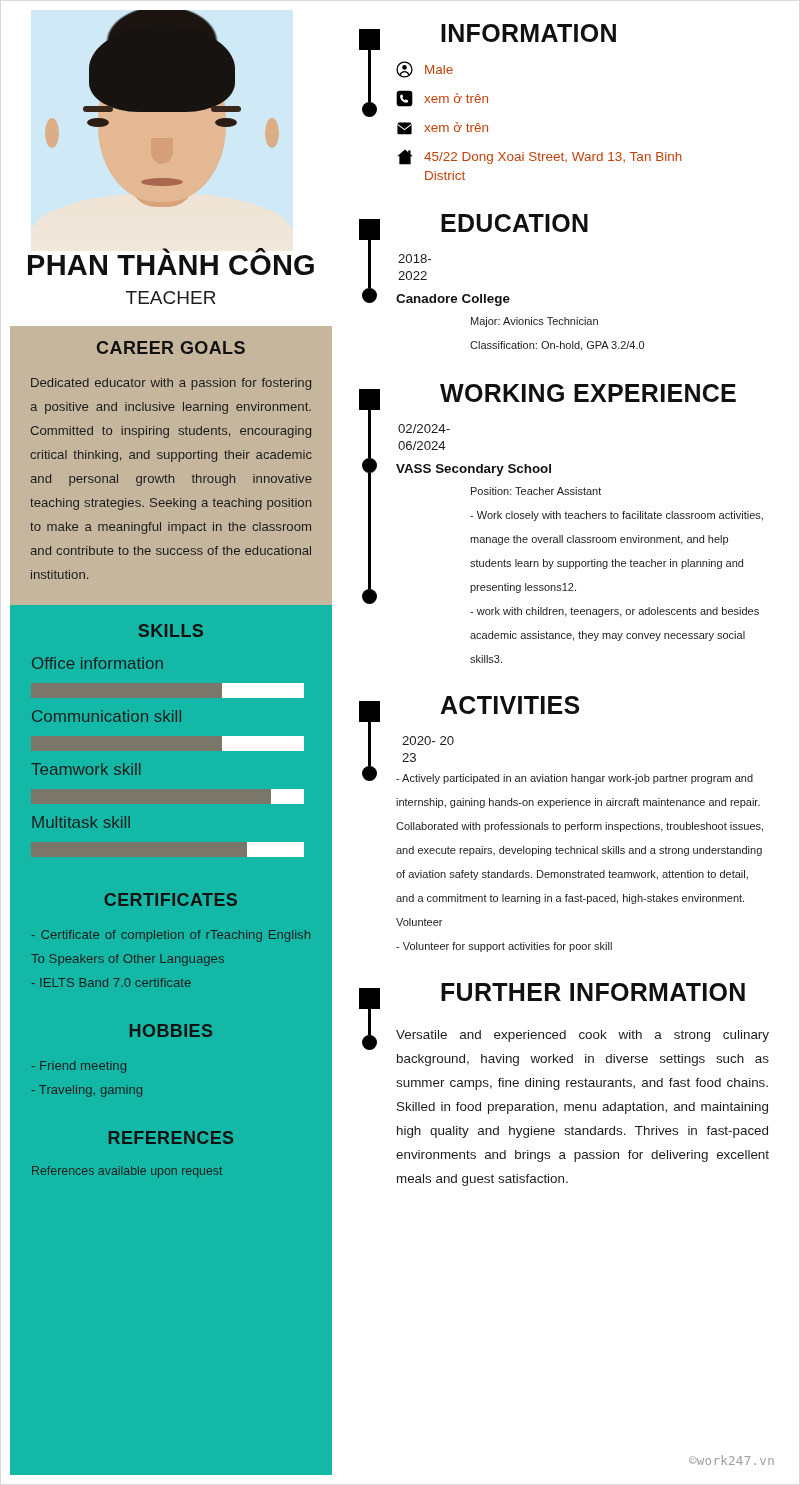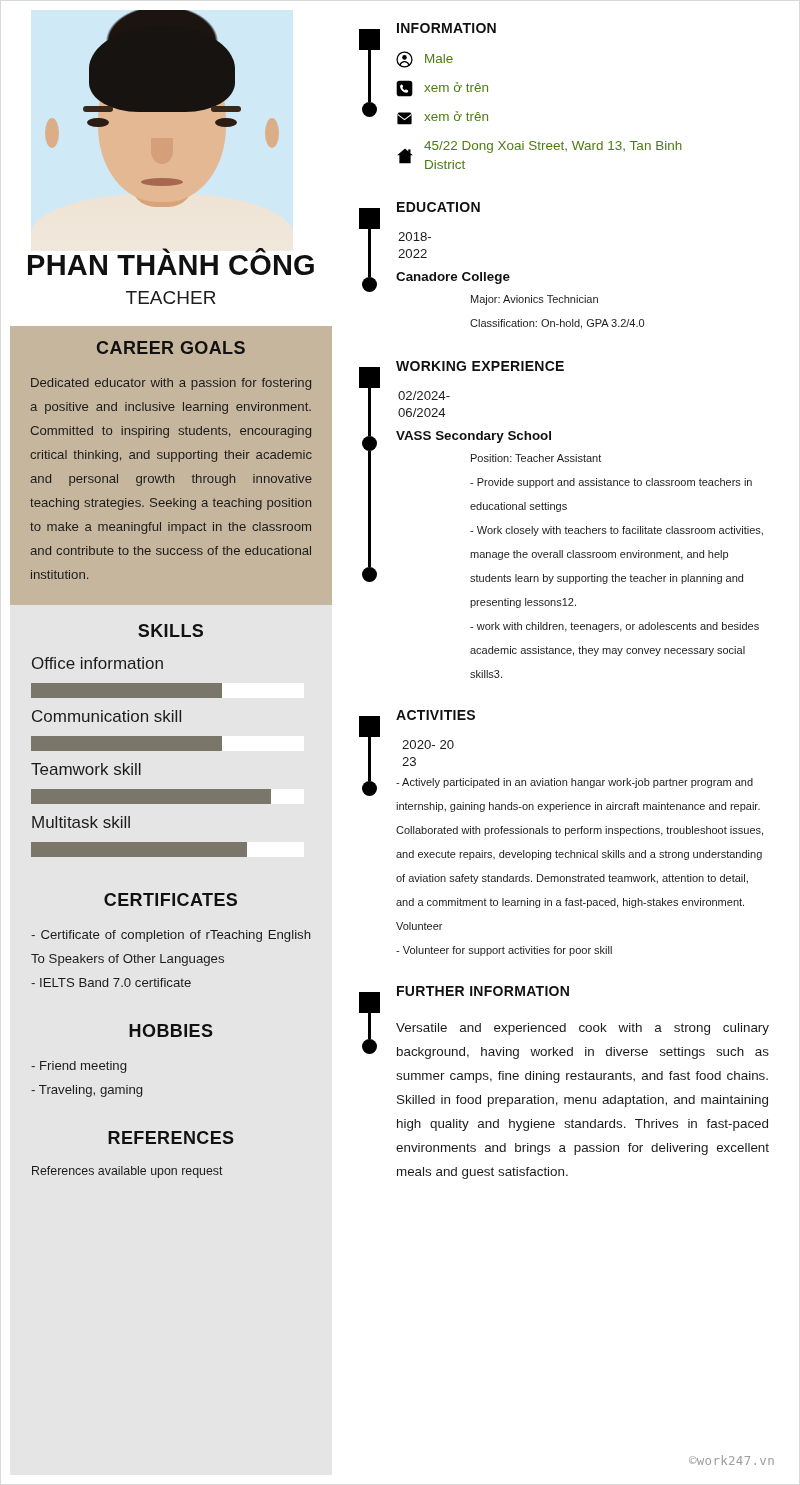--- a/index.html
+++ b/index.html
@@ -15,21 +15,21 @@
     background:#ffffff;
     border:1px solid #d9d9d9;
     overflow:hidden;
     display:flex;
   }
 
   
   #sidebar{
     width:322px;
     flex:0 0 322px;
-    background:#e5e5e5;
+    background:#14b8a6;
     position:relative;
     margin:9px 0 9px 9px;
   }
   .photo-wrap{
     position:relative;
     height:316px;
     background:#ffffff;
     overflow:hidden;
   }
   .photo{
@@ -127,29 +127,30 @@
   .timeline{
     position:absolute;
     left:8px; top:8px;
     width:24px;
   }
   .timeline .sq{ width:21px; height:21px; background:#000; margin-left:1px; }
   .timeline .ln{ width:3px; background:#000; margin-left:10px; }
   .timeline .dot{ width:15px; height:15px; border-radius:50%; background:#000; margin-left:4px; }
 
   .block-title{
-    font-size:14px; font-weight:bold; color:#111;
+    font-size:25px; font-weight:bold; color:#111;
     letter-spacing:.3px; line-height:1;
     margin-bottom:14px;
+    margin-left:44px;
   }
 
   .info-row{
-    display:flex; align-items:center;
+    display:flex; align-items:flex-start;
     margin-bottom:10px;
-    font-size:13.5px; color:#4d7c0f; line-height:19px;
+    font-size:13.5px; color:#c2410c; line-height:19px;
   }
   .info-row .ico{
     width:26px; flex:0 0 26px;
     display:flex; align-items:center; justify-content:flex-start;
     padding-top:1px;
   }
   .info-row .ico svg{ display:block; }
   .info-row .val{ padding-left:2px; max-width:290px; }
 
   .date{
@@ -331,21 +332,20 @@
         <div class="ln" style="height:48px;"></div>
         <div class="dot"></div>
         <div class="ln" style="height:116px;margin-top:0;"></div>
         <div class="dot"></div>
       </div>
       <h1 class="block-title">WORKING EXPERIENCE</h1>
       <div class="date">02/2024-
  06/2024</div>
       <div class="org">VASS Secondary School</div>
       <div class="detail">Position: Teacher Assistant</div>
-      <div class="detail">- Provide support and assistance to classroom teachers in educational settings</div>
       <div class="detail">- Work closely with teachers to facilitate classroom activities, manage the overall classroom environment, and help students learn by supporting the teacher in planning and presenting lessons12.</div>
       <div class="detail">- work with children, teenagers, or adolescents and besides academic assistance, they may convey necessary social skills3.</div>
     </section>
 
     <section class="block" style="margin-bottom:22px;">
       <div class="timeline">
         <div class="sq"></div>
         <div class="ln" style="height:44px;"></div>
         <div class="dot"></div>
       </div>

